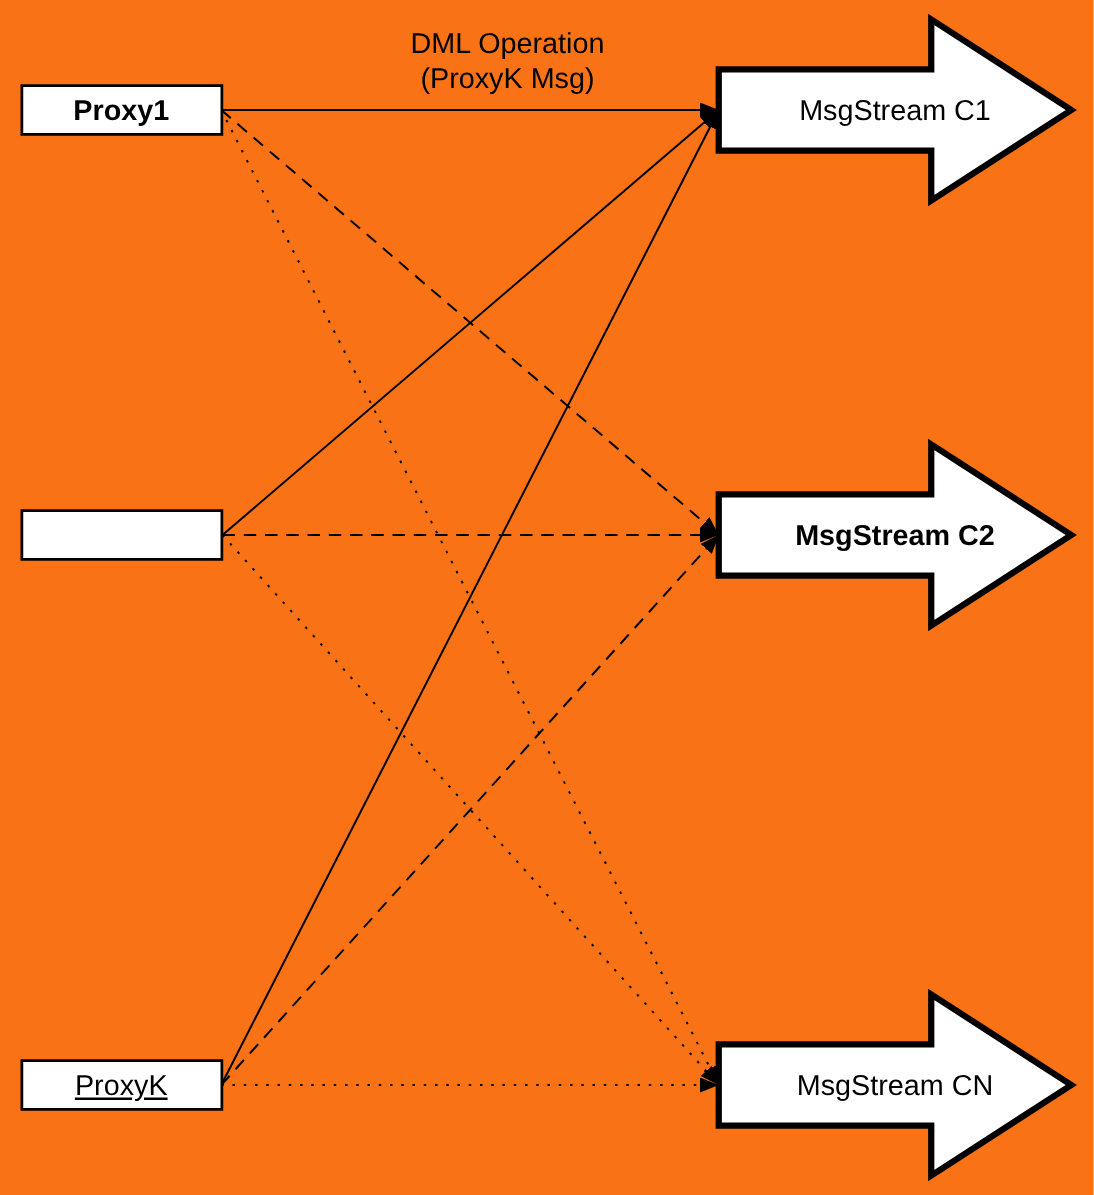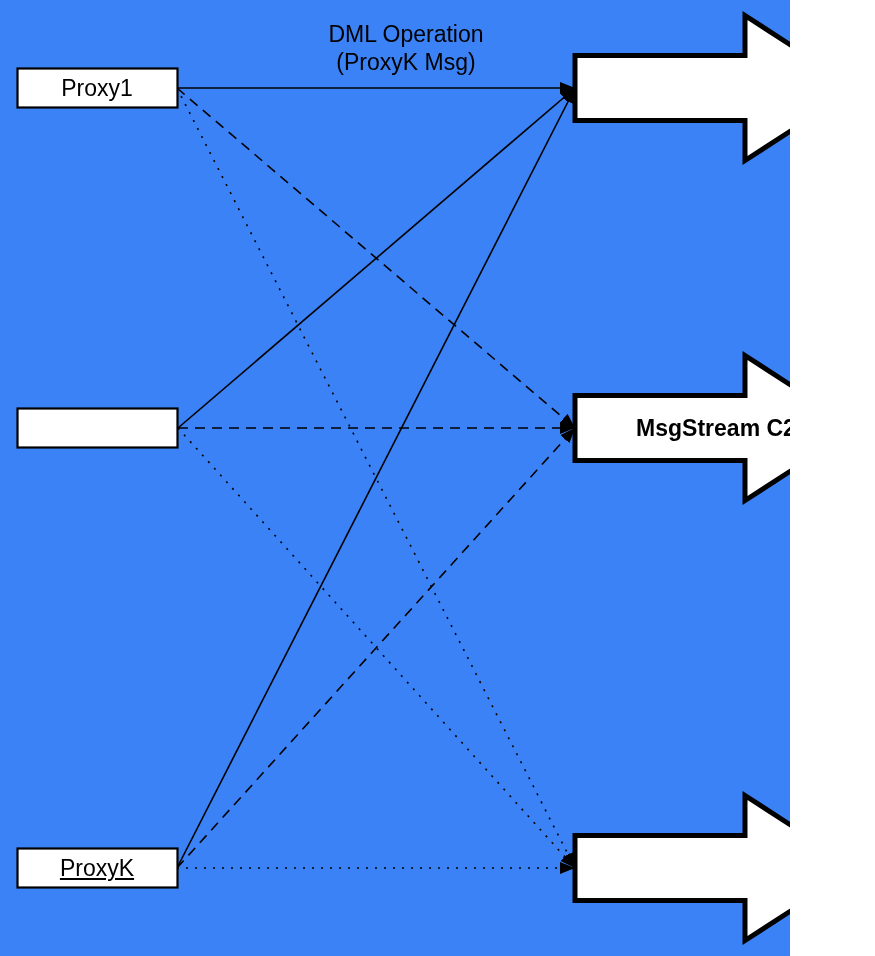--- a/index.html
+++ b/index.html
@@ -2,23 +2,23 @@
 <html><head>
 <meta charset="utf-8">
 <style>
   html, body {
     margin: 0;
     padding: 0;
     background: #ffffff;
   }
   .canvas {
     position: relative;
-    width: 790px;
+    width: 875px;
     height: 956px;
-    background: #3b82f6;
+    background: #f97316;
     font-family: "Liberation Sans", sans-serif;
     color: #000000;
     overflow: hidden;
   }
   .diagram-svg {
     position: absolute;
     left: 0;
     top: 0;
   }
   .edge {
@@ -93,18 +93,20 @@
     <polygon class="block-arrow" points="575,55.5 745,55.5 745,15.5 857,88 745,160.5 745,120.5 575,120.5"></polygon>
     <polygon class="block-arrow" points="575,395.5 745,395.5 745,355.5 857,428 745,500.5 745,460.5 575,460.5"></polygon>
     <polygon class="block-arrow" points="575,835.5 745,835.5 745,795.5 857,868 745,940.5 745,900.5 575,900.5"></polygon>
   </svg>
 
   <div class="diagram-title">
     <div>DML Operation</div>
     <div>(ProxyK Msg)</div>
   </div>
 
-  <div class="node-label proxy-label" style="top:68px;">Proxy1</div>
+  <div class="node-label proxy-label" style="top:68px;font-weight:bold;">Proxy1</div>
   <div class="node-label proxy-label" style="top:848px;text-decoration:underline;">ProxyK</div>
 
+  <div class="node-label stream-label" style="top:68px;">MsgStream C1</div>
   <div class="node-label stream-label" style="top:408px;font-weight:bold;">MsgStream C2</div>
+  <div class="node-label stream-label" style="top:848px;">MsgStream CN</div>
 
 </div>
 
 </body></html>

